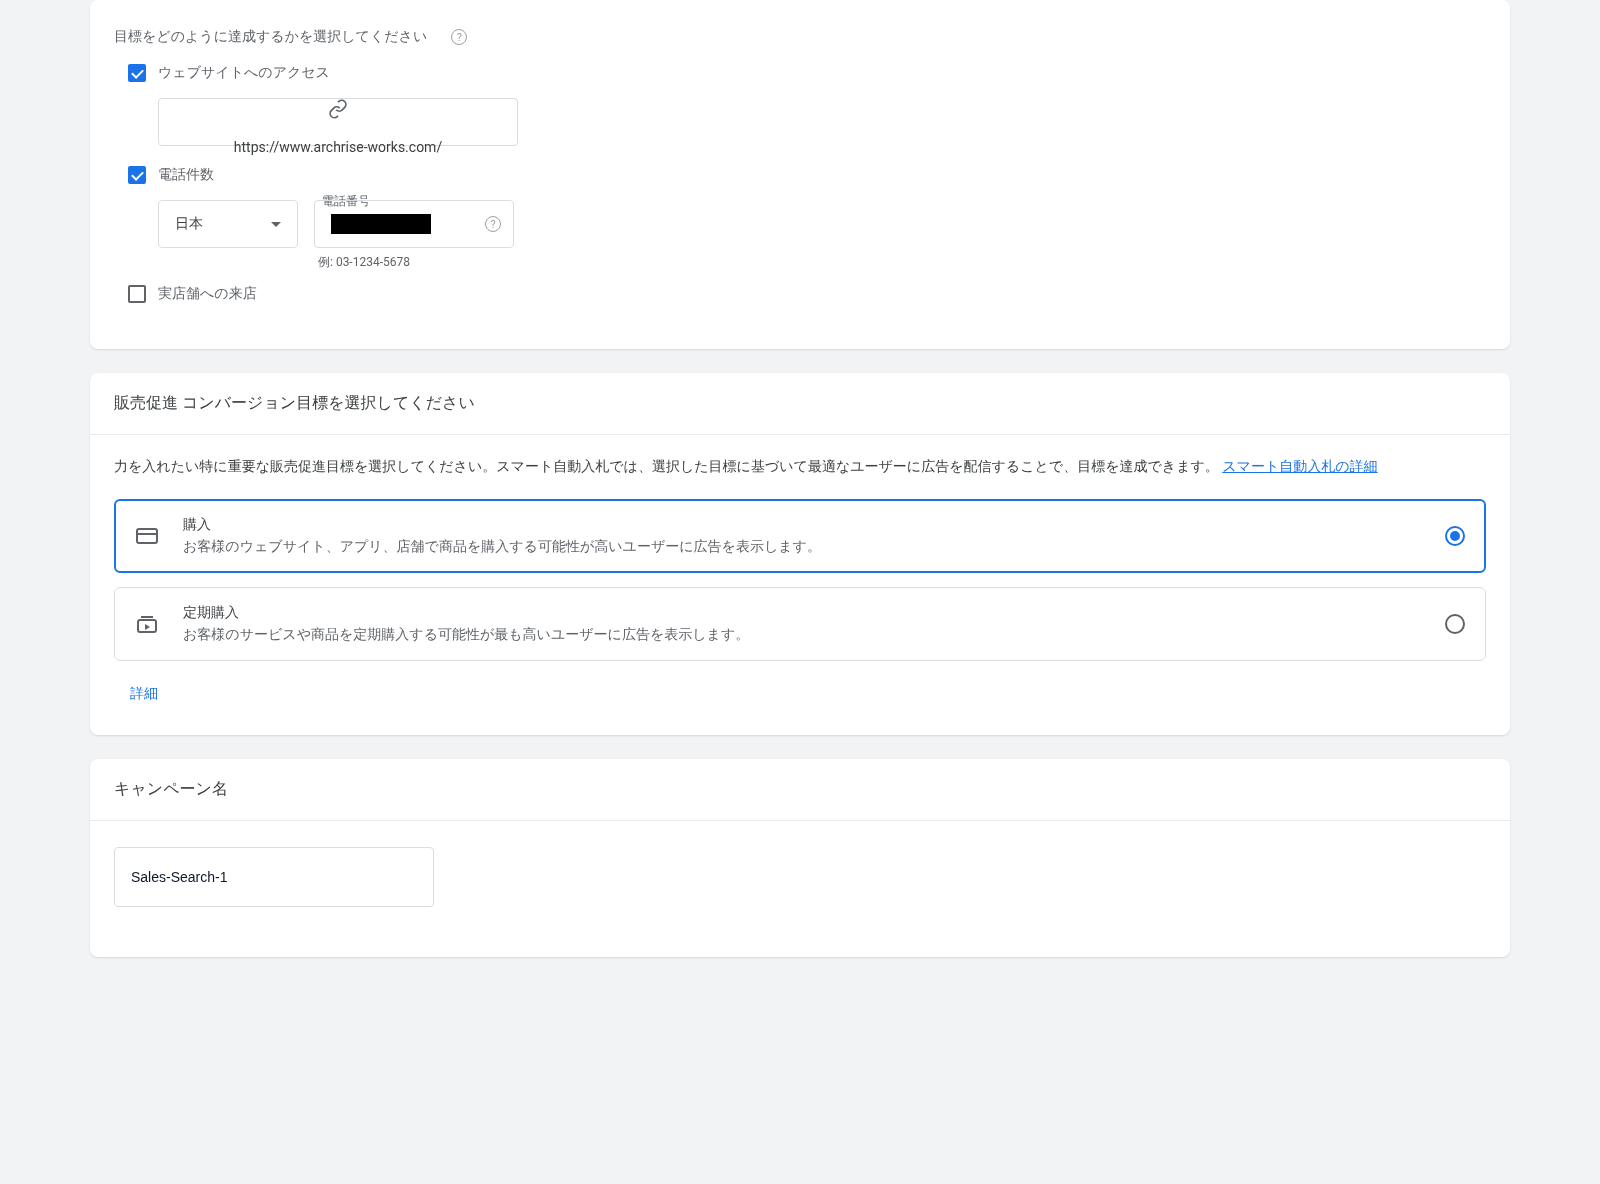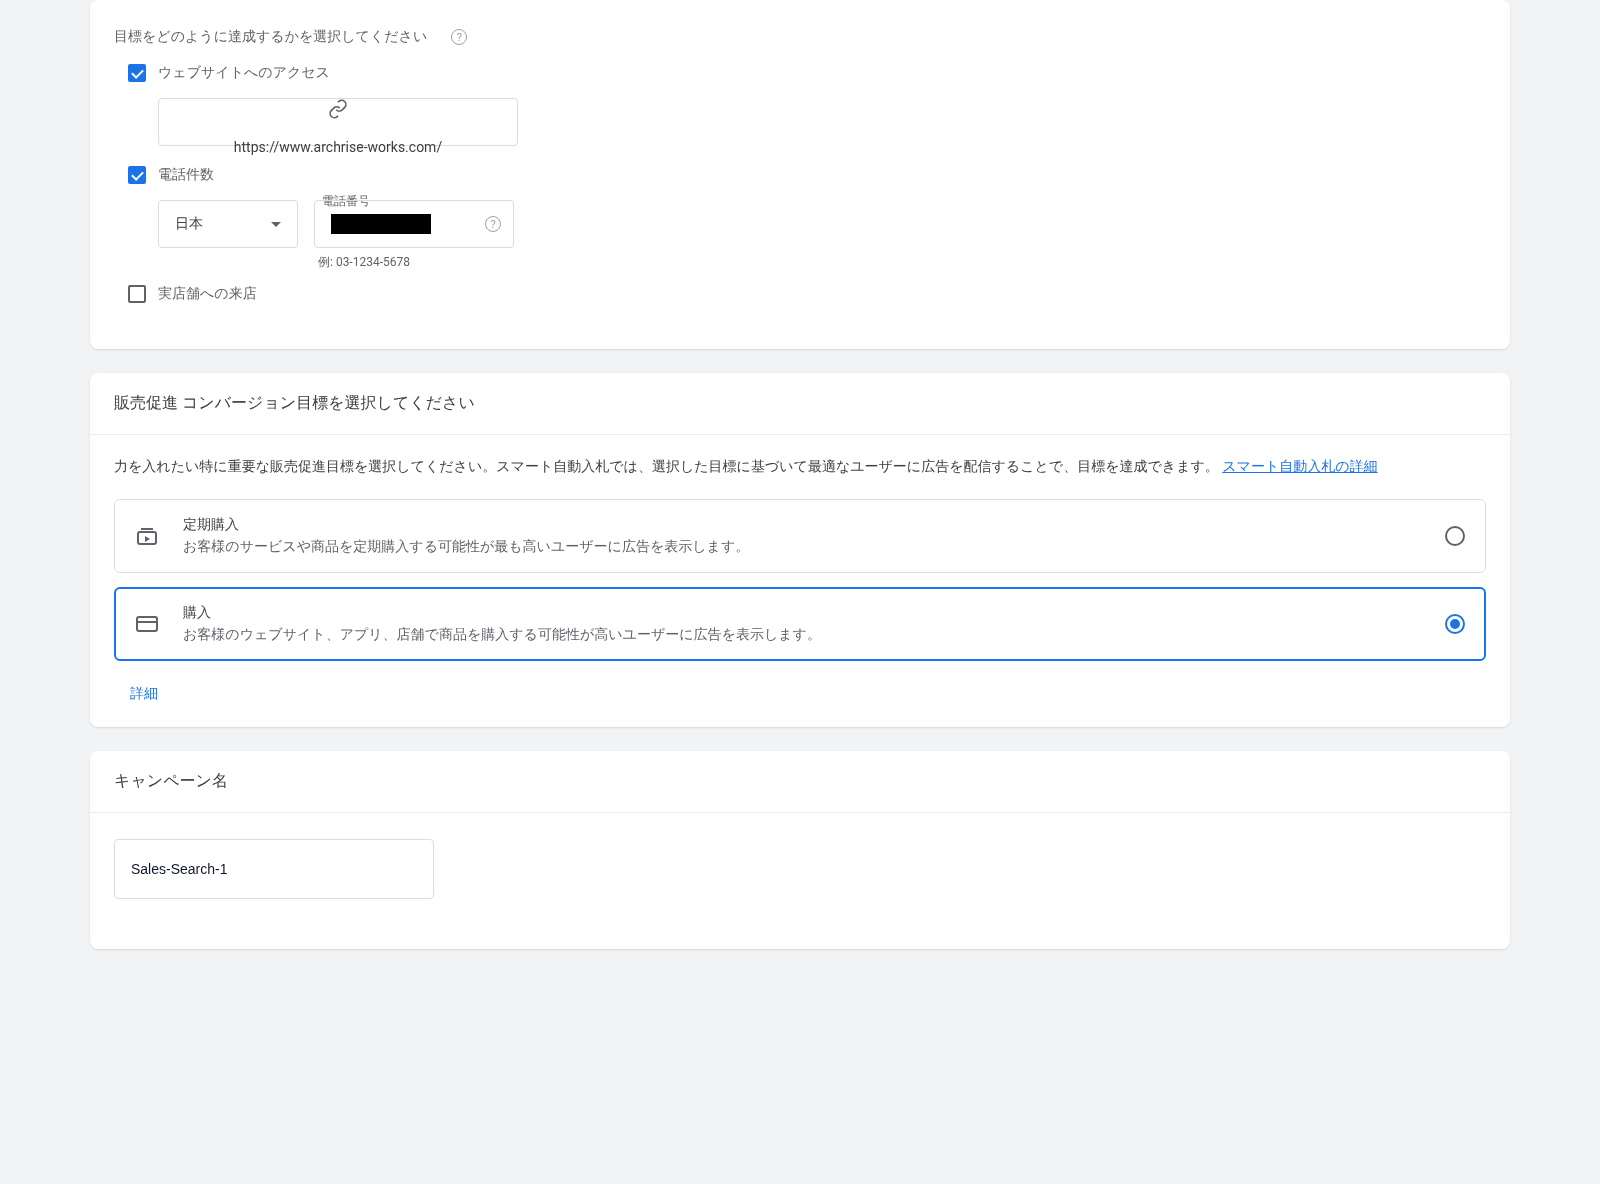--- a/index.html
+++ b/index.html
@@ -17,21 +17,21 @@
       box-shadow: 0 1px 2px rgba(60,64,67,0.15);
       overflow: hidden;
     }
     .card-header {
       padding: 20px 24px;
       font-size: 16px;
       color: #3c4043;
       border-bottom: 1px solid #e8eaed;
     }
     .card-body {
-      padding: 20px 24px 24px;
+      padding: 20px 24px 32px;
     }
     .section-title {
       display: flex;
       align-items: center;
       gap: 24px;
       font-size: 14px;
       color: #5f6368;
       margin-bottom: 18px;
     }
     .help-icon {
@@ -303,50 +303,50 @@
     </div>
   </div>
 </div>
 
 <div class="card">
   <div class="card-header">販売促進 コンバージョン目標を選択してください</div>
   <div class="card-body">
     <p class="desc-text">
       <span>力を入れたい特に重要な販売促進目標を選択してください。スマート自動入札では、選択した目標に基づいて最適なユーザーに広告を配信することで、目標を達成できます。 </span><a>スマート自動入札の詳細</a>
     </p>
+
+    <div class="goal-option selected">
+      <span class="goal-icon">
+        <svg width="24" height="24" viewBox="0 0 24 24" fill="none" stroke="#5f6368" stroke-width="2">
+          <rect x="2" y="5" width="20" height="14" rx="2"></rect>
+          <line x1="2" y1="10" x2="22" y2="10"></line>
+        </svg>
+      </span>
+      <div class="goal-text">
+        <div class="goal-title">購入</div>
+        <div class="goal-desc">お客様のウェブサイト、アプリ、店舗で商品を購入する可能性が高いユーザーに広告を表示します。</div>
+      </div>
+      <span class="radio checked"></span>
+    </div>
 
     <div class="goal-option">
       <span class="goal-icon">
         <svg width="24" height="24" viewBox="0 0 24 24" fill="none" stroke="#5f6368" stroke-width="2">
           <rect x="3" y="8" width="18" height="12" rx="2"></rect>
           <path d="M6 5 h12"></path>
           <polygon points="10,12 10,18 15,15" fill="#5f6368" stroke="none"></polygon>
         </svg>
       </span>
       <div class="goal-text">
         <div class="goal-title">定期購入</div>
         <div class="goal-desc">お客様のサービスや商品を定期購入する可能性が最も高いユーザーに広告を表示します。</div>
       </div>
       <span class="radio"></span>
     </div>
 
-    <div class="goal-option selected">
-      <span class="goal-icon">
-        <svg width="24" height="24" viewBox="0 0 24 24" fill="none" stroke="#5f6368" stroke-width="2">
-          <rect x="2" y="5" width="20" height="14" rx="2"></rect>
-          <line x1="2" y1="10" x2="22" y2="10"></line>
-        </svg>
-      </span>
-      <div class="goal-text">
-        <div class="goal-title">購入</div>
-        <div class="goal-desc">お客様のウェブサイト、アプリ、店舗で商品を購入する可能性が高いユーザーに広告を表示します。</div>
-      </div>
-      <span class="radio checked"></span>
-    </div>
-
     <span class="details-link">詳細</span>
   </div>
 </div>
 
 <div class="card">
   <div class="card-header">キャンペーン名</div>
   <div class="card-body" style="padding-top:26px;padding-bottom:50px;">
     <input class="campaign-input" value="Sales-Search-1" style="">
   </div>
 </div>

